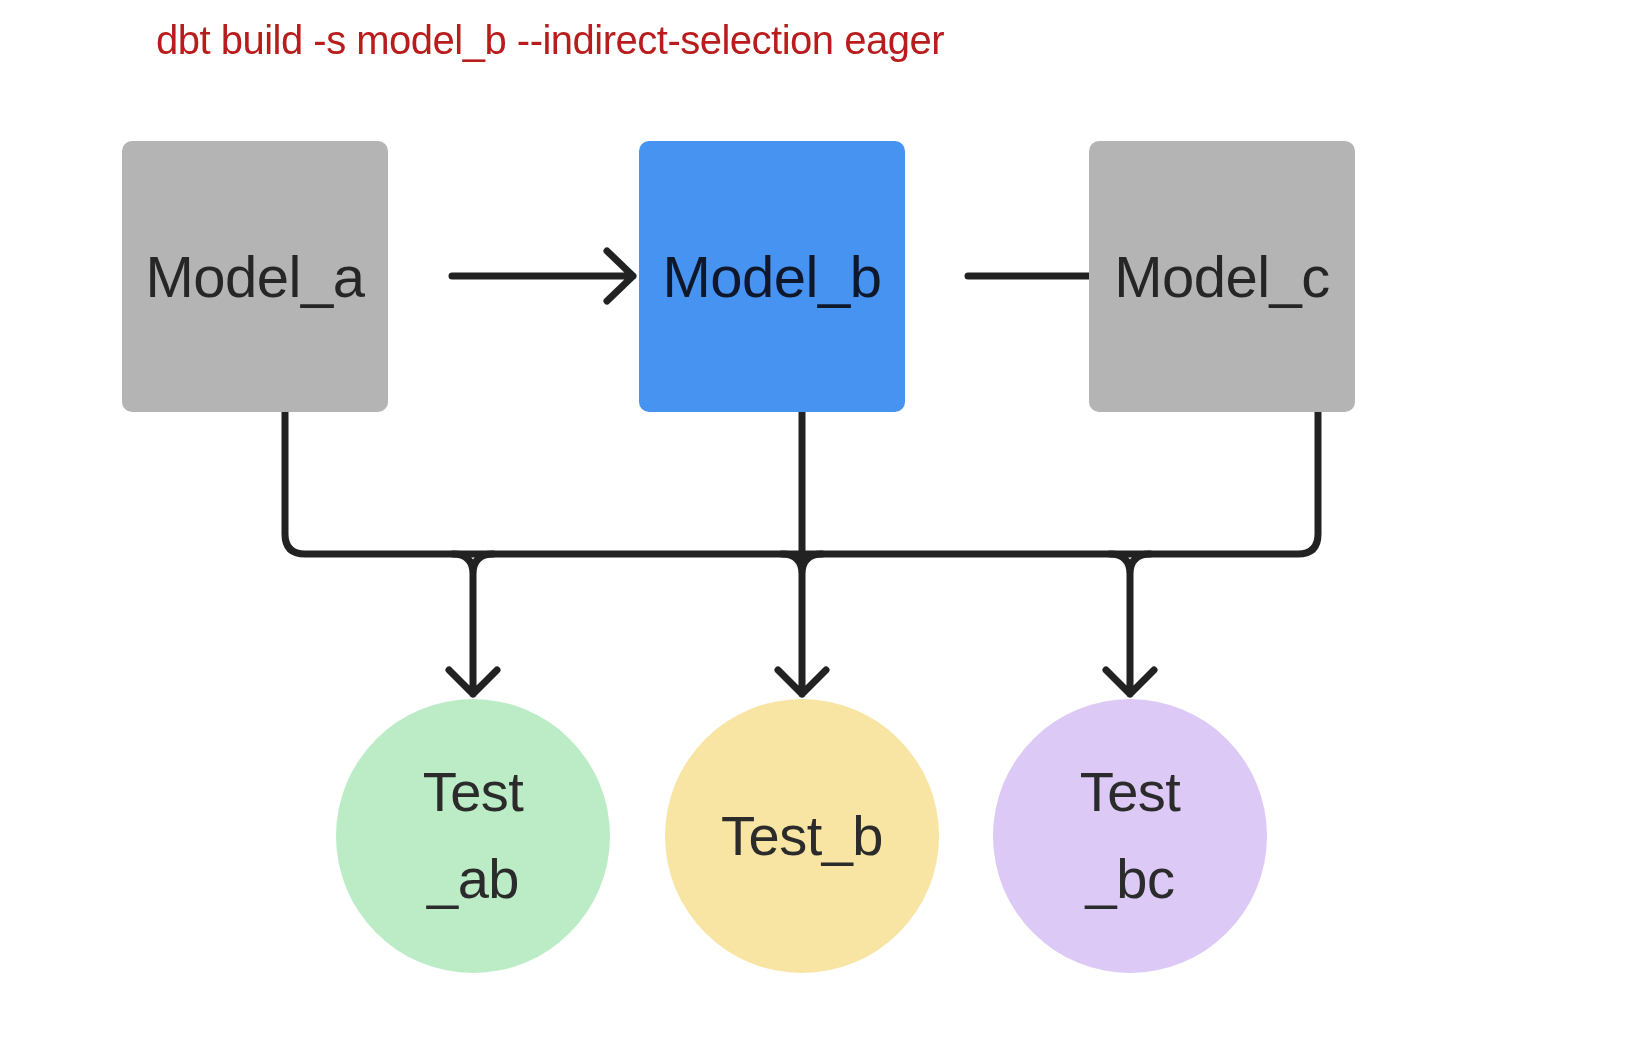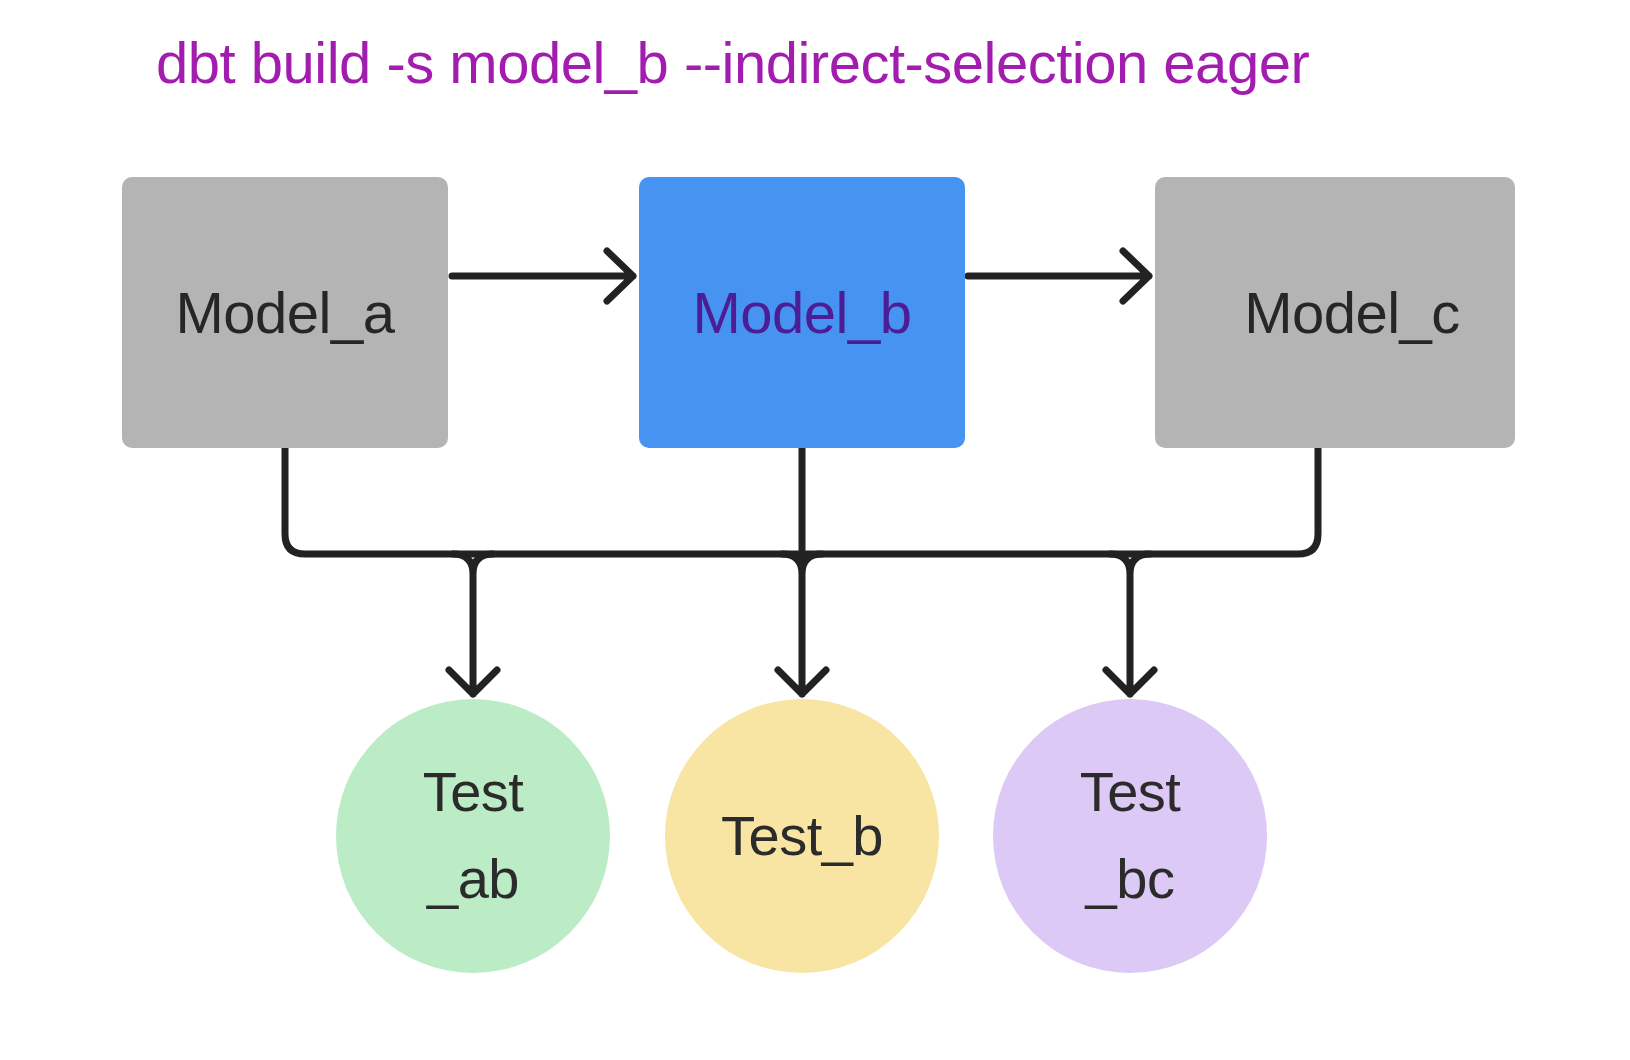--- a/index.html
+++ b/index.html
@@ -11,60 +11,59 @@
   .canvas {
     position: relative;
     width: 1630px;
     height: 1060px;
     background: #ffffff;
     overflow: hidden;
   }
   .title {
     position: absolute;
     left: 156px;
-    top: 28px;
-    font-size: 58px;
+    top: 16px;
+    font-size: 40px;
     line-height: 1.2;
     font-weight: 400;
     letter-spacing: -0.5px;
-    color: #a21caf;
+    color: #b91c1c;
     white-space: nowrap;
   }
   .edges {
     position: absolute;
     left: 0;
     top: 0;
     width: 1630px;
     height: 1060px;
   }
   .node {
     position: absolute;
     display: flex;
     align-items: center;
     justify-content: center;
     text-align: center;
     letter-spacing: -0.5px;
   }
   .model {
-    width: 326px;
+    width: 266px;
     height: 271px;
     top: 141px;
     border-radius: 10px;
     font-size: 58px;
     color: #262626;
     background: #b4b4b4;
-    margin-top: 36px;
   }
   .model-a { left: 122px; }
   .model-b {
     left: 639px;
     background: #4793f1;
-    color: #4c1d95;
+    color: #0f172a;
   }
-  .model-c { left: 1155px; padding-left: 34px; }
+  .model-c { left: 1089px; }
   .test {
     width: 274px;
     height: 274px;
     top: 699px;
     border-radius: 50%;
     font-size: 56px;
     line-height: 1.55;
     color: #2b2b2b;
   }
   .test-label { white-space: pre-line; }

